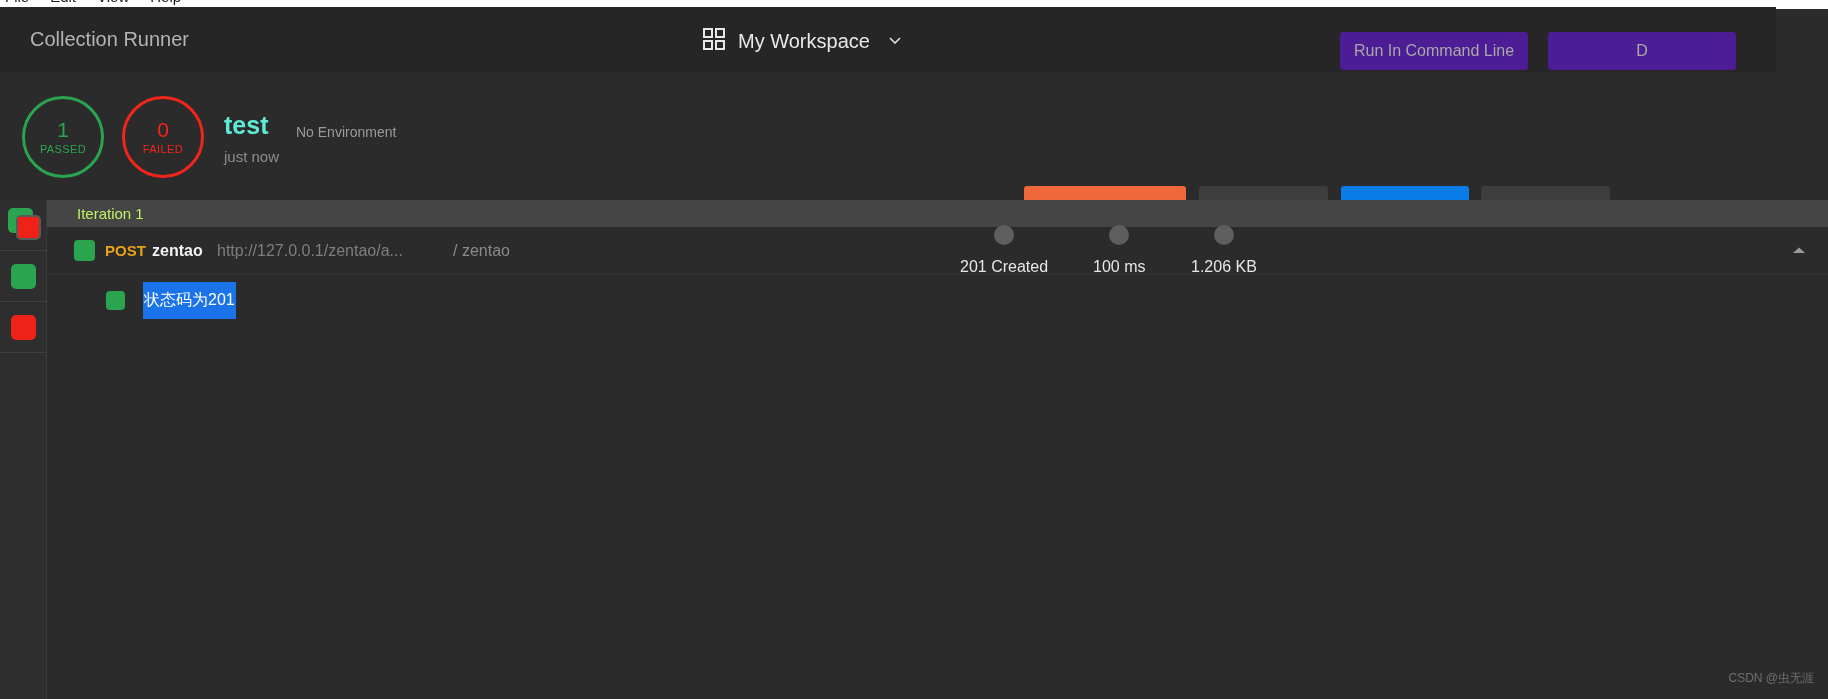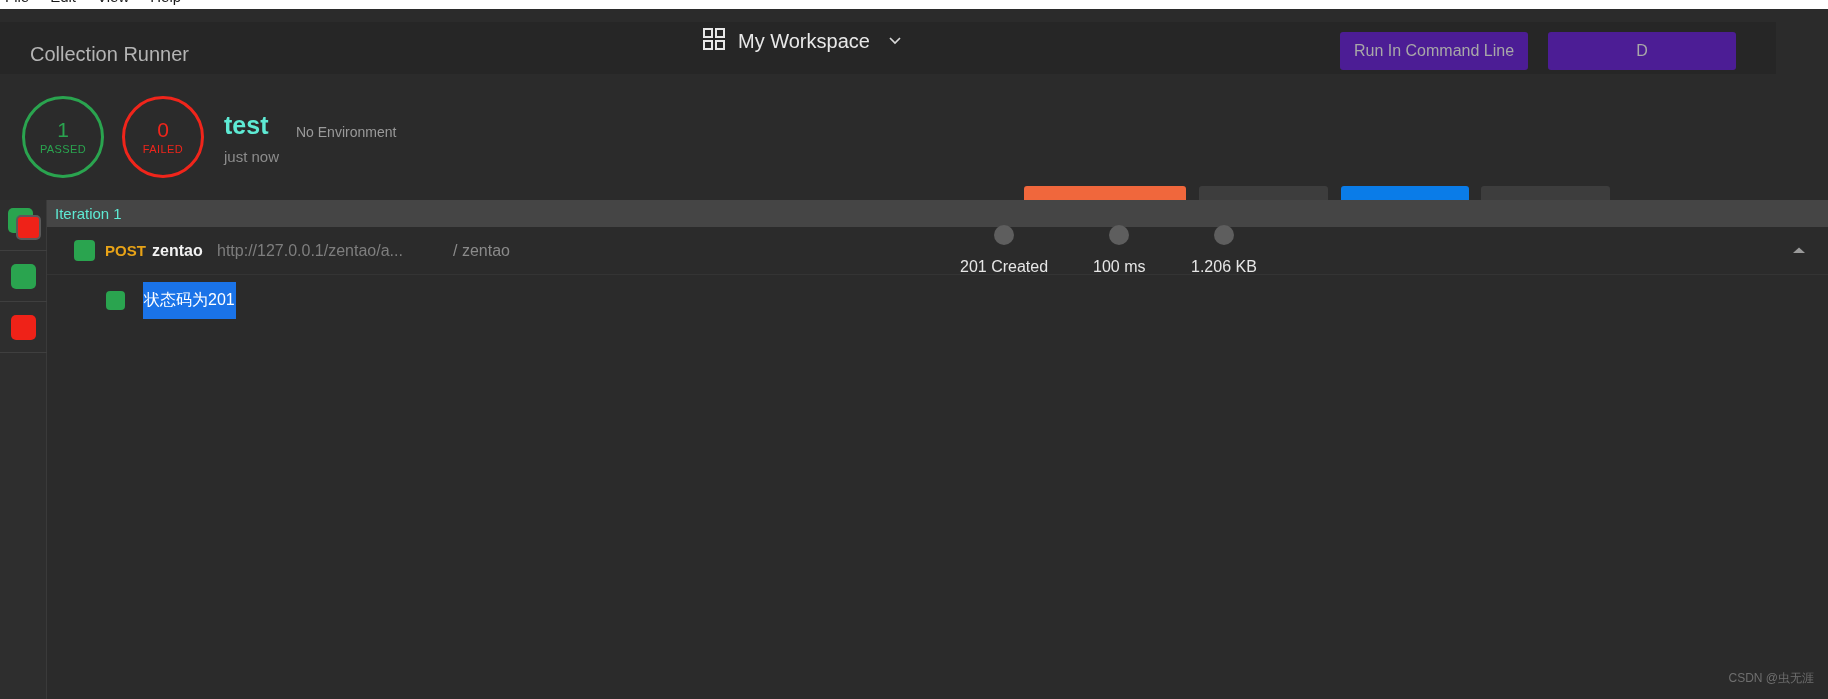--- a/index.html
+++ b/index.html
@@ -16,21 +16,21 @@
     background: #ffffff; overflow: hidden;
   }
   .menubar-inner {
     position: absolute; top: -12px; left: 0;
     display: flex; gap: 21px; padding-left: 5px;
     font-size: 15px; color: #1a1a1a; white-space: nowrap;
   }
 
   
   .tabbar {
-    position: absolute; top: 22px; left: 0; width: 1776px; height: 65px;
+    position: absolute; top: 7px; left: 0; width: 1776px; height: 65px;
     background: #262626;
   }
   .tab {
     position: absolute; top: 0; height: 65px;
     display: flex; align-items: center;
     font-size: 20px; color: #b4b4b4; white-space: nowrap;
     padding: 0 30px;
   }
   .tab-runner { left: 0; }
   .tab-results {
@@ -119,22 +119,22 @@
   .rail-all .sq-green { left: 8px;  top: 8px; }
   .rail-all .sq-red   { left: 16px; top: 15px; border: 2px solid #5a5a5a; }
 
   
   .results {
     position: absolute; top: 200px; left: 47px;
     width: 1781px; height: 499px; background: #2b2b2b;
   }
   .iteration {
     height: 27px; background: #454545;
-    display: flex; align-items: center; padding-left: 8px;
-    font-size: 15px; color: #5eead4;
+    display: flex; align-items: center; padding-left: 30px;
+    font-size: 15px; color: #bef264;
   }
   .reqrow {
     position: relative; height: 48px;
     display: flex; align-items: center;
     border-bottom: 1px solid #343434;
   }
   .reqrow .status-sq {
     position: absolute; left: 27px; width: 21px; height: 21px;
     border-radius: 4px; background: #2aa44f;
   }

